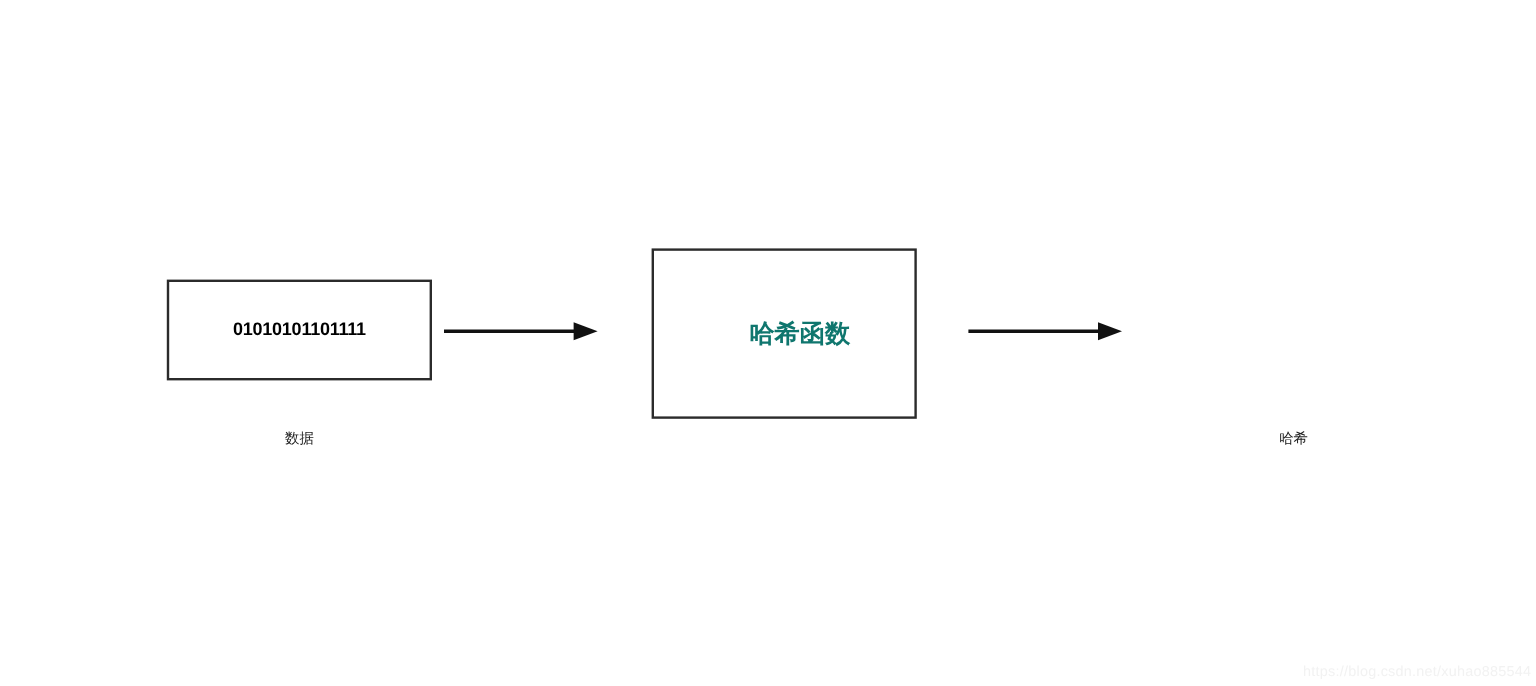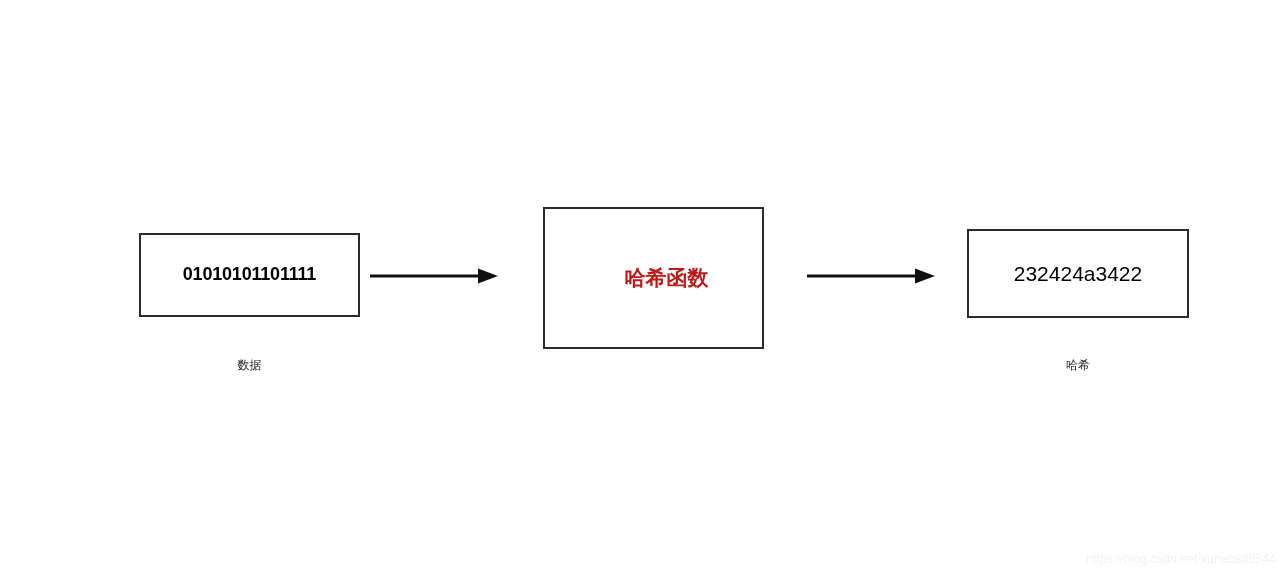--- a/index.html
+++ b/index.html
@@ -33,40 +33,40 @@
 
   
   #data-box {
     left: 139px;
     top: 233px;
     width: 221px;
     height: 84px;
   }
   .binary-line {
     font-family: "Liberation Sans", "DejaVu Sans", sans-serif;
-    font-size: 18px;
+    font-size: 15px;
     font-weight: 700;
     line-height: 1.32;
     letter-spacing: -0.2px;
     white-space: nowrap;
     color: #000000;
   }
 
   
   #hash-function-box {
     left: 543px;
     top: 207px;
     width: 221px;
     height: 142px;
   }
   .cjk-node-label {
     font-family: Liberation Serif, serif;
     font-size: 21px;
     font-weight: 700;
-    color: #b91c1c;
+    color: #0f766e;
     white-space: nowrap;
     margin-left: 26px;
   }
 
   
   #hash-box {
     left: 967px;
     top: 229px;
     width: 222px;
     height: 89px;
@@ -147,20 +147,17 @@
 
   <div class="node-box" id="hash-function-box">
     <div class="cjk-node-label">哈希函数</div>
   </div>
 
   <svg class="arrow" id="arrow-function-to-hash" viewBox="0 0 132 26" preserveAspectRatio="none">
     <line x1="2" y1="13" x2="112" y2="13" stroke="#111111" stroke-width="3"></line>
     <polygon points="110,5.5 130,13 110,20.5" fill="#111111"></polygon>
   </svg>
 
-  <div class="node-box" id="hash-box">
-    <div class="hash-value">232424a3422</div>
-  </div>
   <div class="caption" id="hash-caption">哈希</div>
 
   <div id="watermark">https://blog.csdn.net/xuhao885544</div>
 
 </div>
 
 </body></html>

